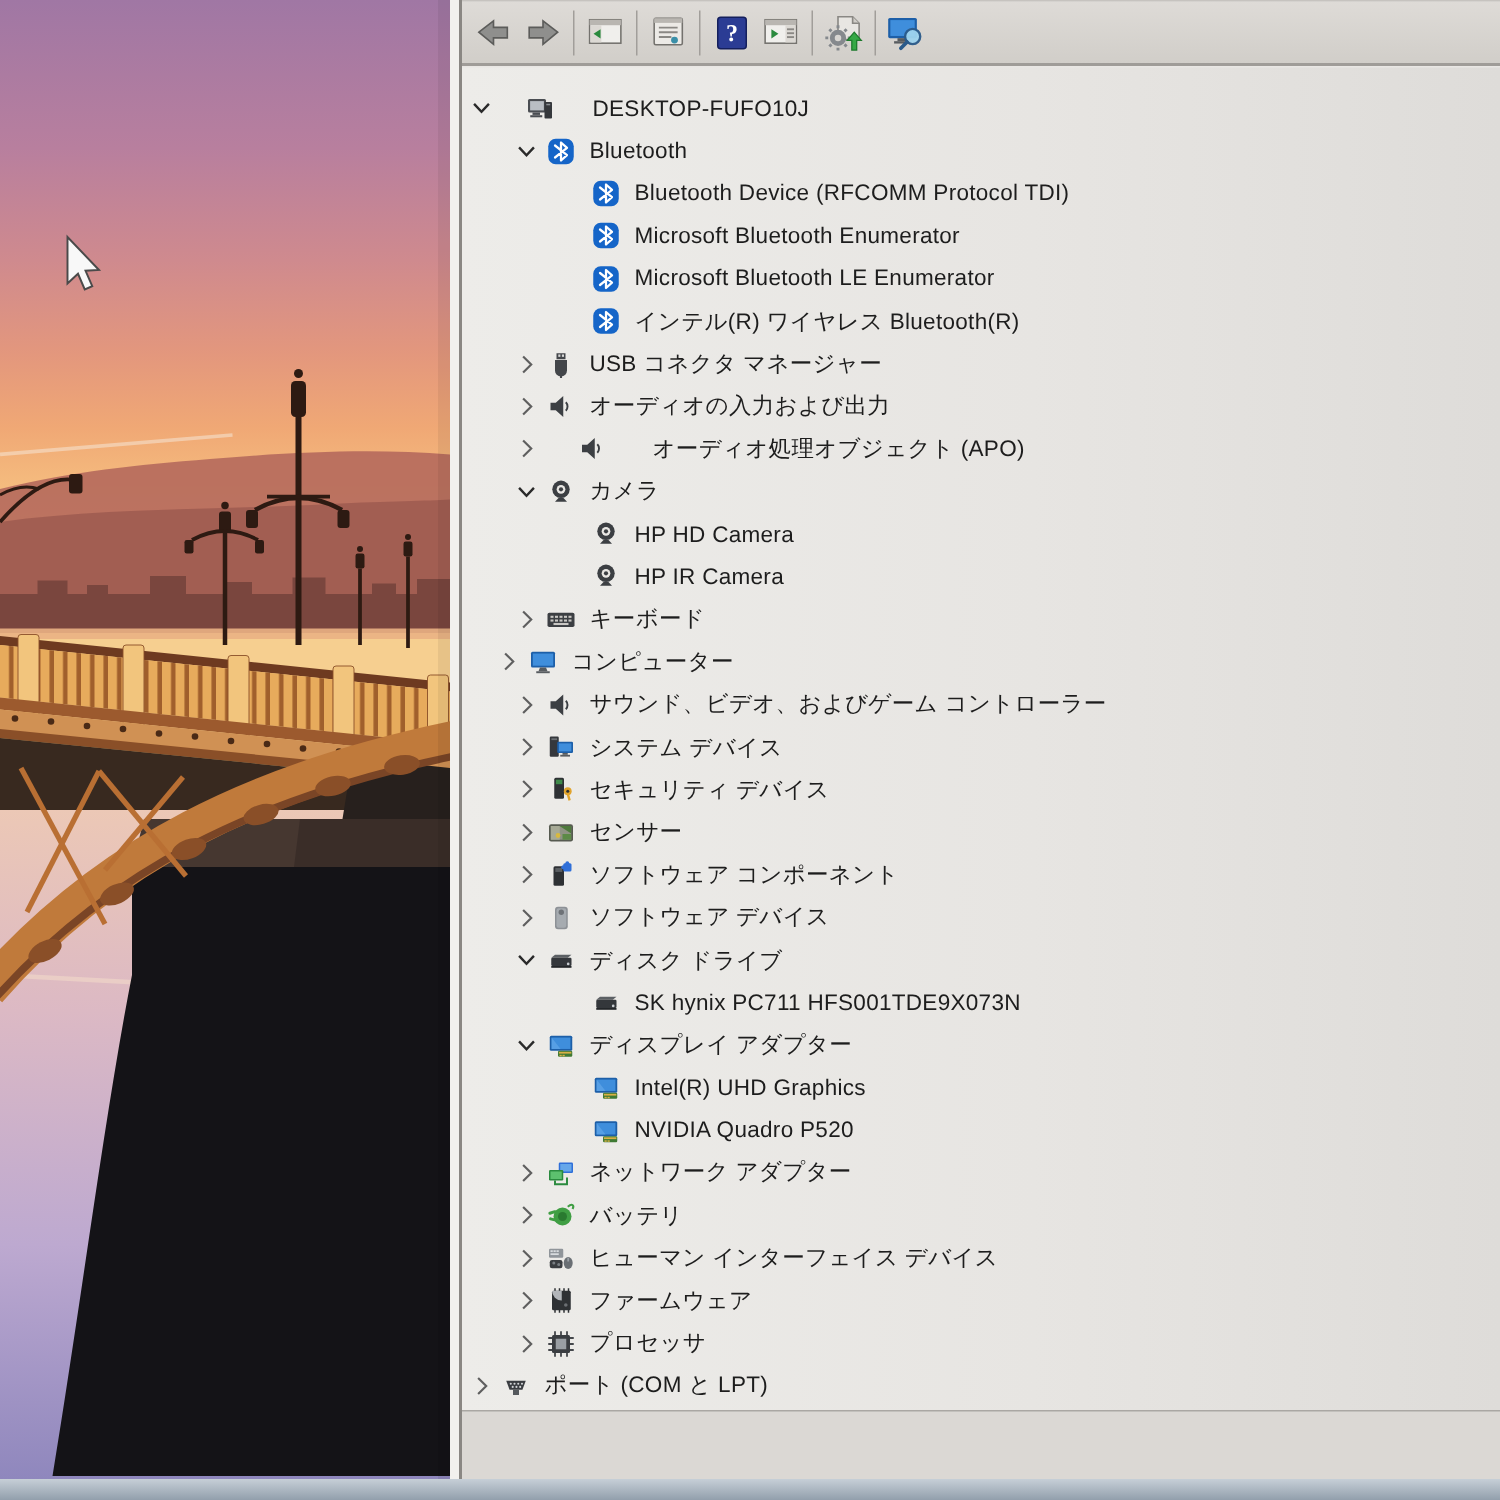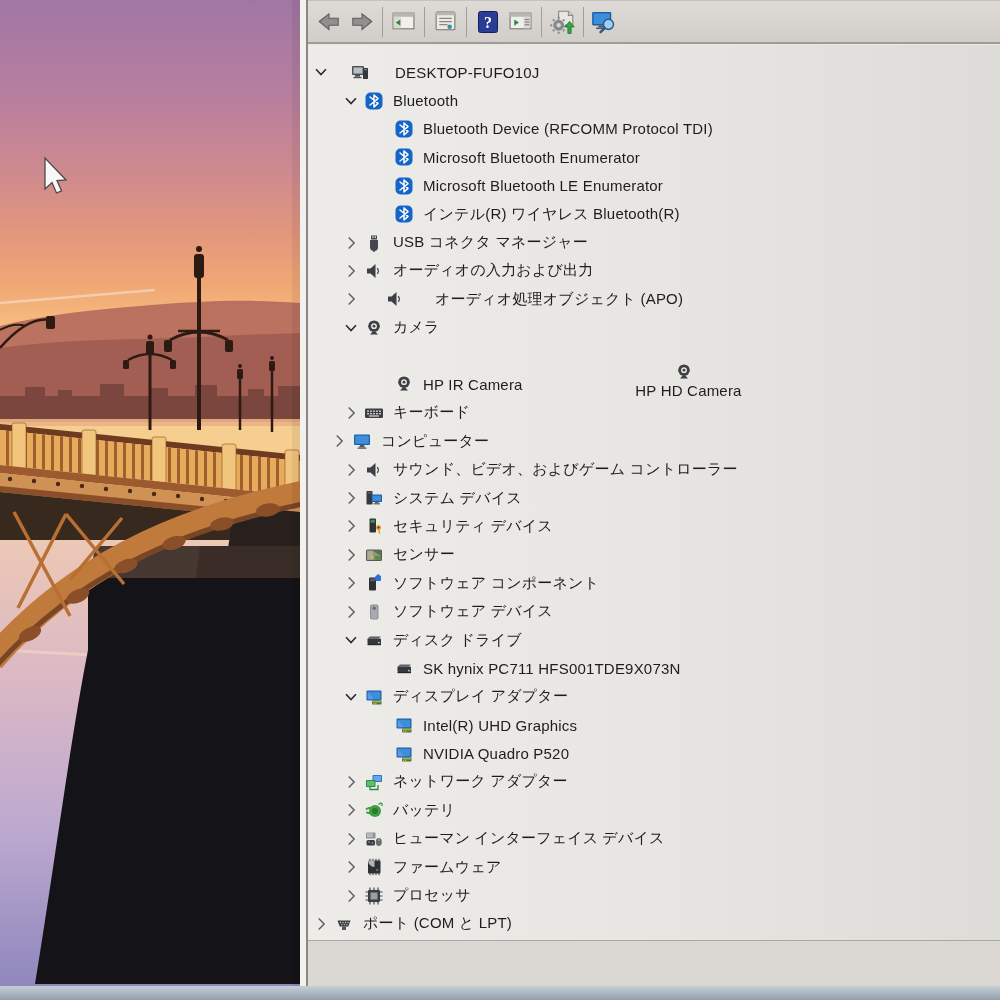--- a/index.html
+++ b/index.html
@@ -375,21 +375,21 @@
           <span class="node-icon">
             <svg viewBox="0 0 20 20" width="20" height="20">
               <circle cx="10" cy="8.2" r="5.8" fill="#3c3f43"></circle>
               <circle cx="10" cy="8.2" r="2.9" fill="#e9e7e4"></circle>
               <circle cx="10" cy="8.2" r="1.4" fill="#3c3f43"></circle>
               <path d="M8.5 13.8 L6 16.5 h8 L11.5 13.8 Z" fill="#3c3f43"></path>
             </svg>
           </span>
           <span class="lbl">カメラ</span>
         </div>
-        <div class="row" style="padding-left: 60px; flex-direction: column;">
+        <div class="row" style="padding-left: 60px;">
           <span class="expander"></span>
           <span class="node-icon">
             <svg viewBox="0 0 20 20" width="20" height="20">
               <circle cx="10" cy="8.2" r="5.8" fill="#3c3f43"></circle>
               <circle cx="10" cy="8.2" r="2.9" fill="#e9e7e4"></circle>
               <circle cx="10" cy="8.2" r="1.4" fill="#3c3f43"></circle>
               <path d="M8.5 13.8 L6 16.5 h8 L11.5 13.8 Z" fill="#3c3f43"></path>
             </svg>
           </span>
           <span class="lbl">HP HD Camera</span>
@@ -651,21 +651,21 @@
             <svg viewBox="0 0 20 20" width="20" height="20">
               <circle cx="11" cy="11" r="6" fill="#3f9e43"></circle>
               <circle cx="11" cy="11" r="3" fill="#2a7a30"></circle>
               <rect x="1.5" y="7.4" width="5.5" height="2" rx="1" fill="#3f9e43" transform="rotate(-18 4 8.4)"></rect>
               <rect x="2" y="12" width="5.5" height="2" rx="1" fill="#3f9e43" transform="rotate(14 4.7 13)"></rect>
               <path d="M14.5 4.5 c3,-2.5 4.5,-1 3.2 1.5" stroke="#3f9e43" stroke-width="1.4" fill="none"></path>
             </svg>
           </span>
           <span class="lbl">バッテリ</span>
         </div>
-        <div class="row" style="padding-left: 30px; font-family: Liberation Serif, serif;">
+        <div class="row" style="padding-left: 30px;">
           <span class="expander">
             <svg viewBox="0 0 20 20" width="18" height="18">
               <polyline points="7.5,4 13.5,10 7.5,16" fill="none" stroke="#5f5f5f" stroke-width="1.6"></polyline>
             </svg>
           </span>
           <span class="node-icon">
             <svg viewBox="0 0 20 20" width="20" height="20">
               <rect x="2" y="3.5" width="9.5" height="6" rx=".8" fill="#90959a"></rect>
               <g fill="#d8dbde">
                 <rect x="3" y="4.5" width="1.5" height="1.2"></rect>

